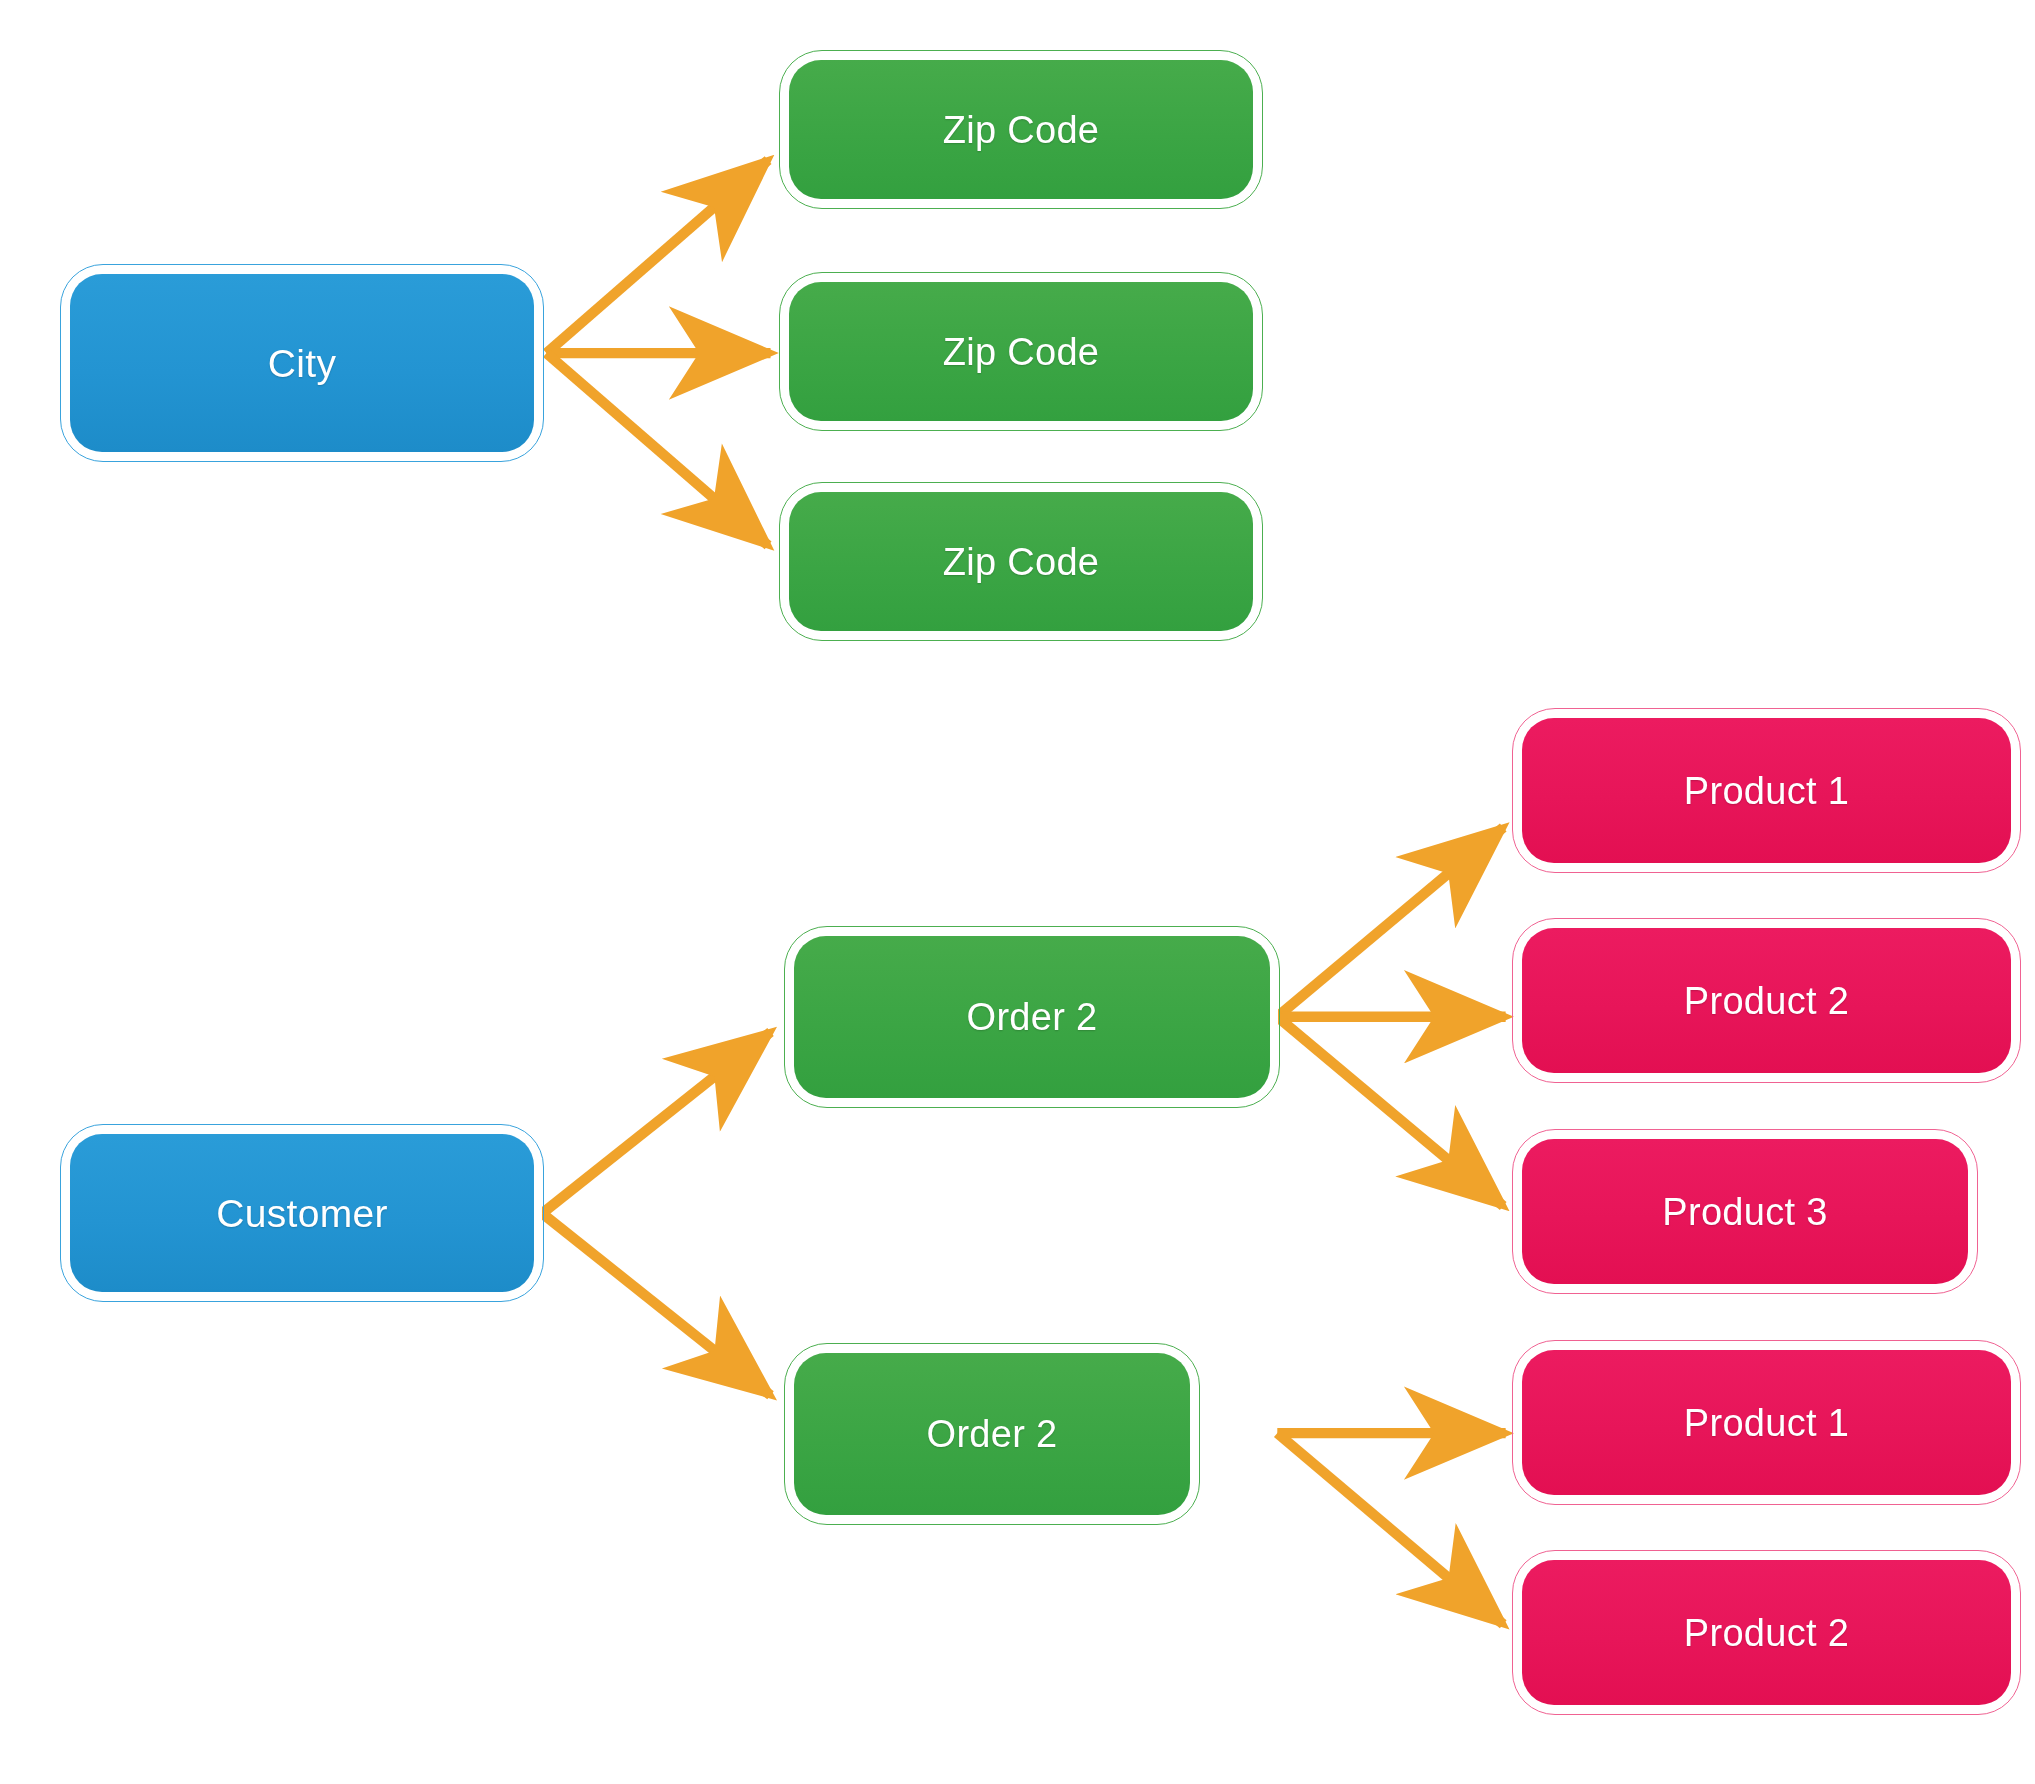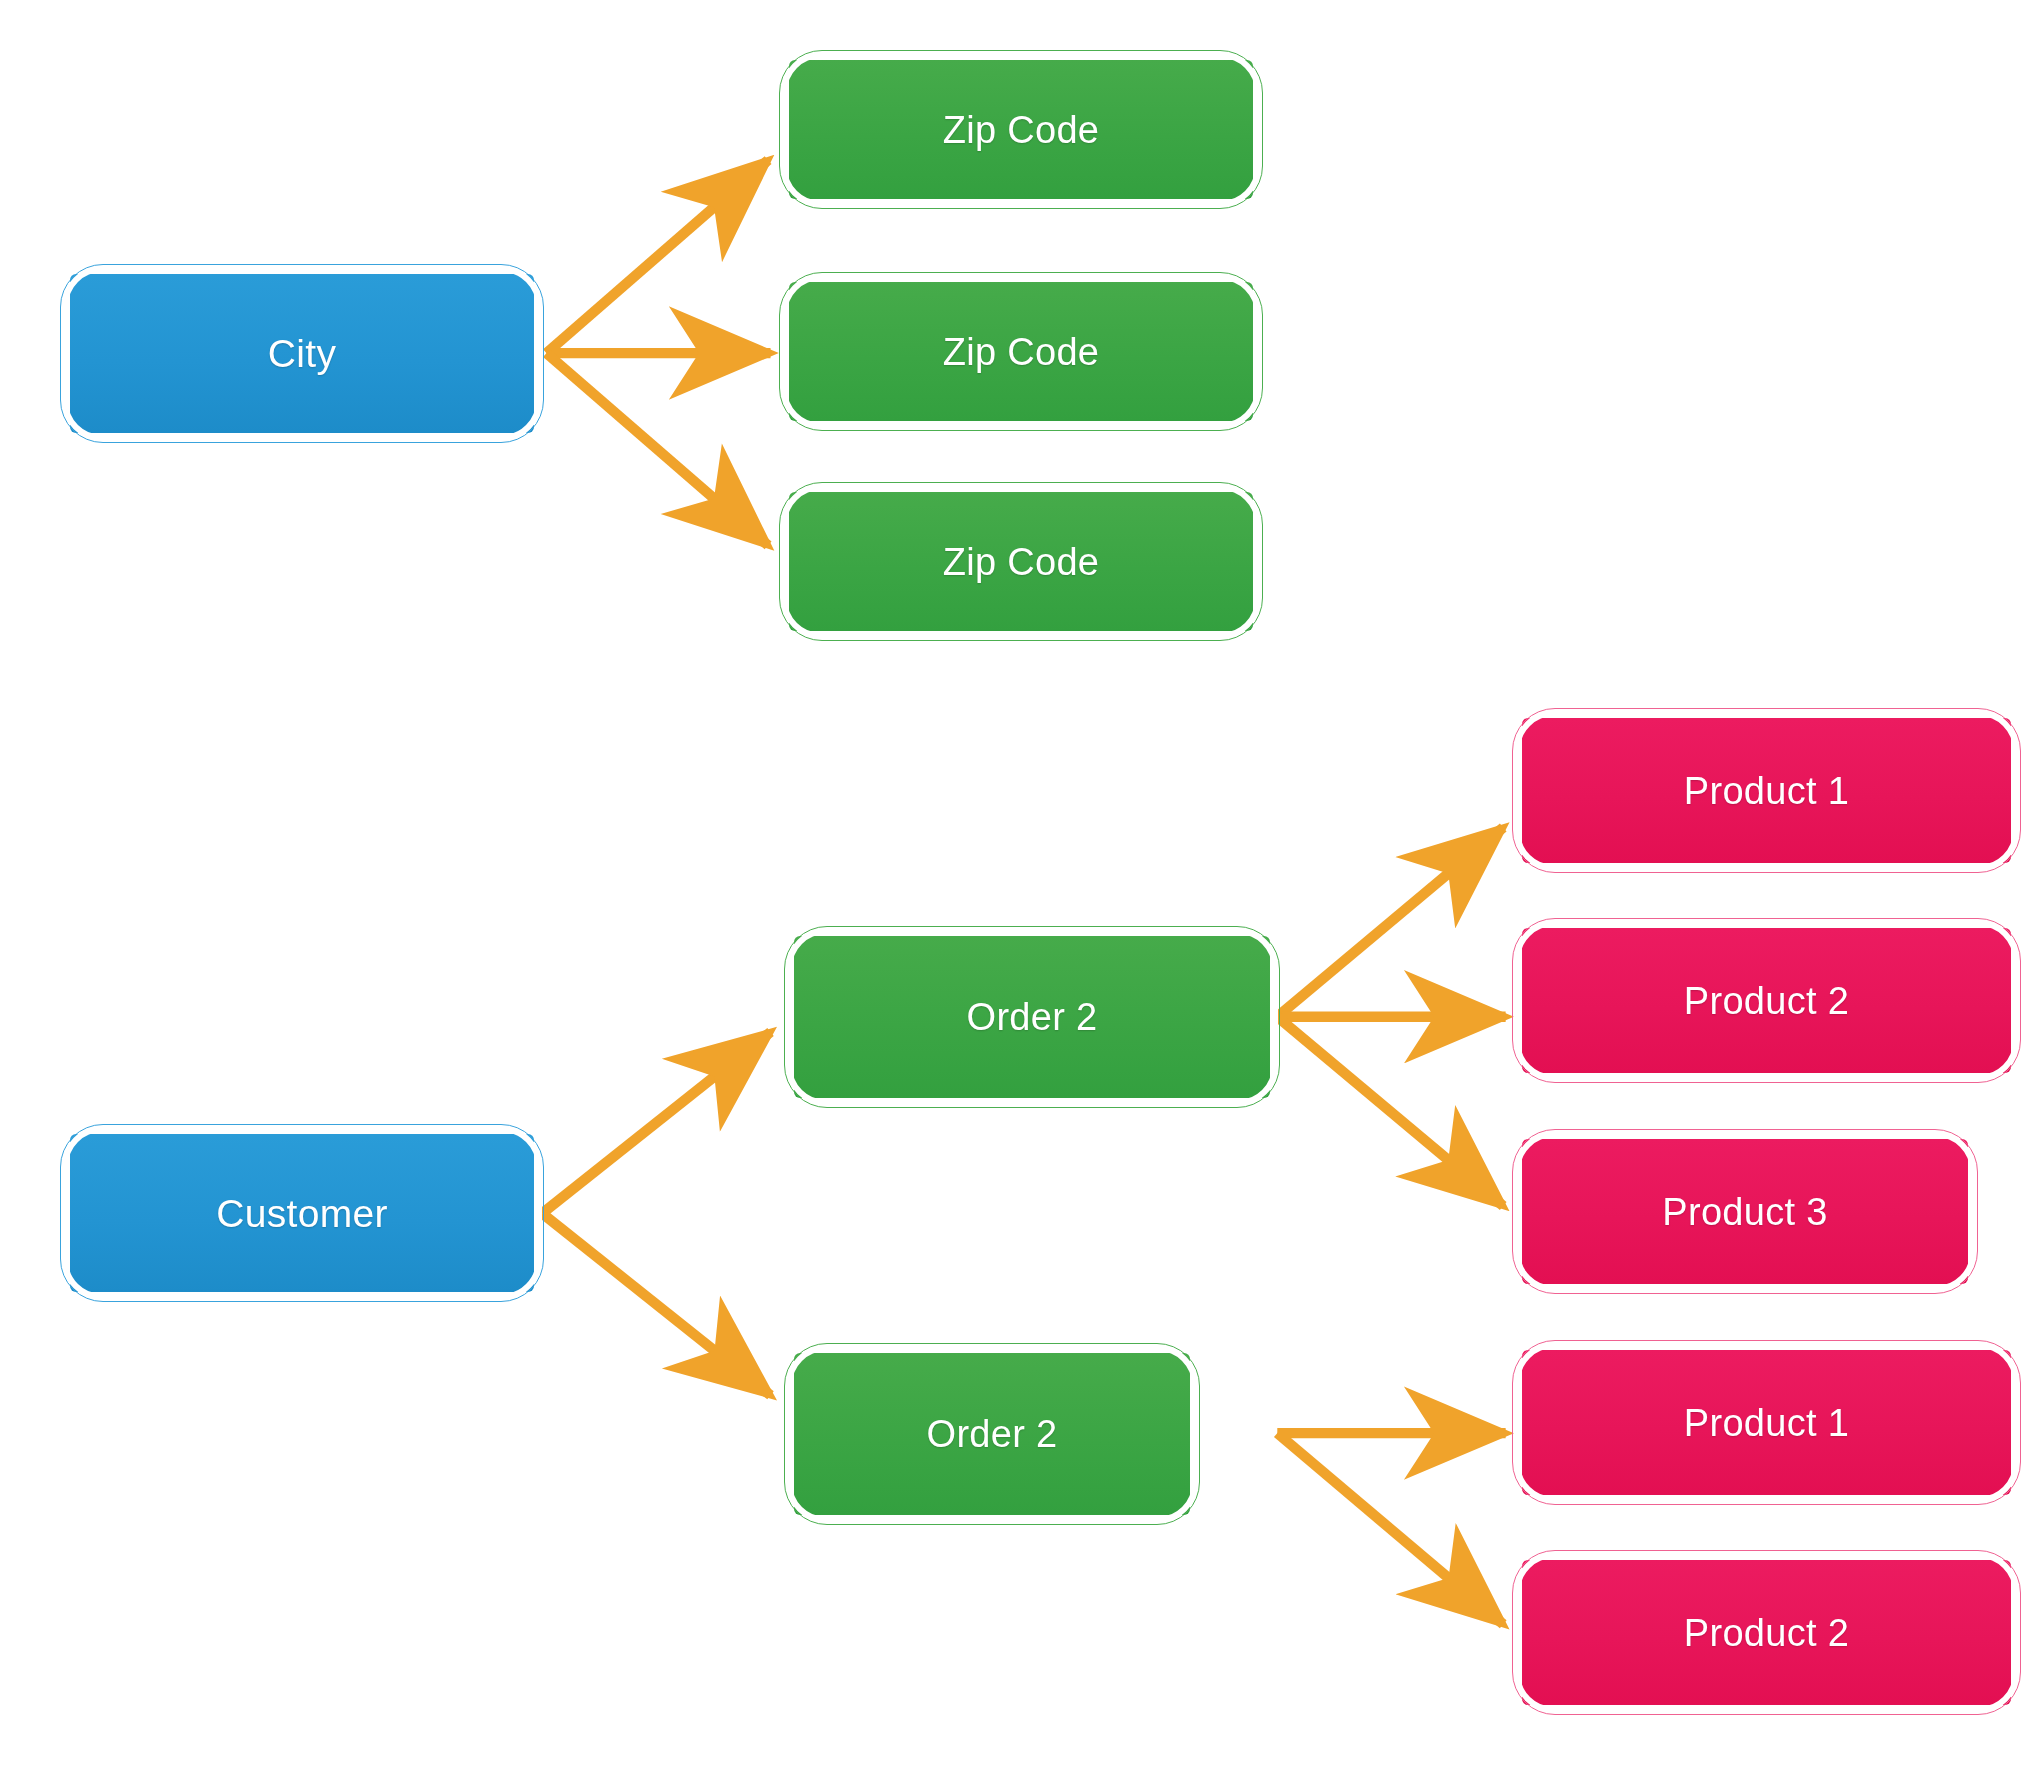--- a/index.html
+++ b/index.html
@@ -21,21 +21,21 @@
     width: 2035px;
     height: 1785px;
     pointer-events: none;
   }
   .node {
     position: absolute;
     box-sizing: border-box;
     display: flex;
     align-items: center;
     justify-content: center;
-    border-radius: 6px;
+    border-radius: 32px;
     color: #ffffff;
     font-weight: 400;
     letter-spacing: 0.3px;
     text-align: center;
     line-height: 1;
     -webkit-font-smoothing: antialiased;
   }
   .node .ring {
     position: absolute;
     left: -8px;
@@ -111,21 +111,21 @@
 
       <line x1="2092" y1="1665" x2="2462" y2="1355" marker-end="url(#ah)"></line>
       <line x1="2092" y1="1665" x2="2466" y2="1665" marker-end="url(#ah)"></line>
       <line x1="2092" y1="1665" x2="2462" y2="1975" marker-end="url(#ah)"></line>
 
       <line x1="2092" y1="2347" x2="2466" y2="2347" marker-end="url(#ah)"></line>
       <line x1="2092" y1="2347" x2="2462" y2="2660" marker-end="url(#ah)"></line>
     </g>
   </svg>
 
-  <div class="node n-blue" style="left:70px; top:274px; width:464px; height:159px;">
+  <div class="node n-blue" style="left:70px; top:274px; width:464px; height:178px;">
     <span class="outerline"></span>
     <span class="ring"></span>
     <span class="label">City</span>
   </div>
 
   <div class="node n-blue" style="left:70px; top:1134px; width:464px; height:158px;">
     <span class="outerline"></span>
     <span class="ring"></span>
     <span class="label">Customer</span>
   </div>

